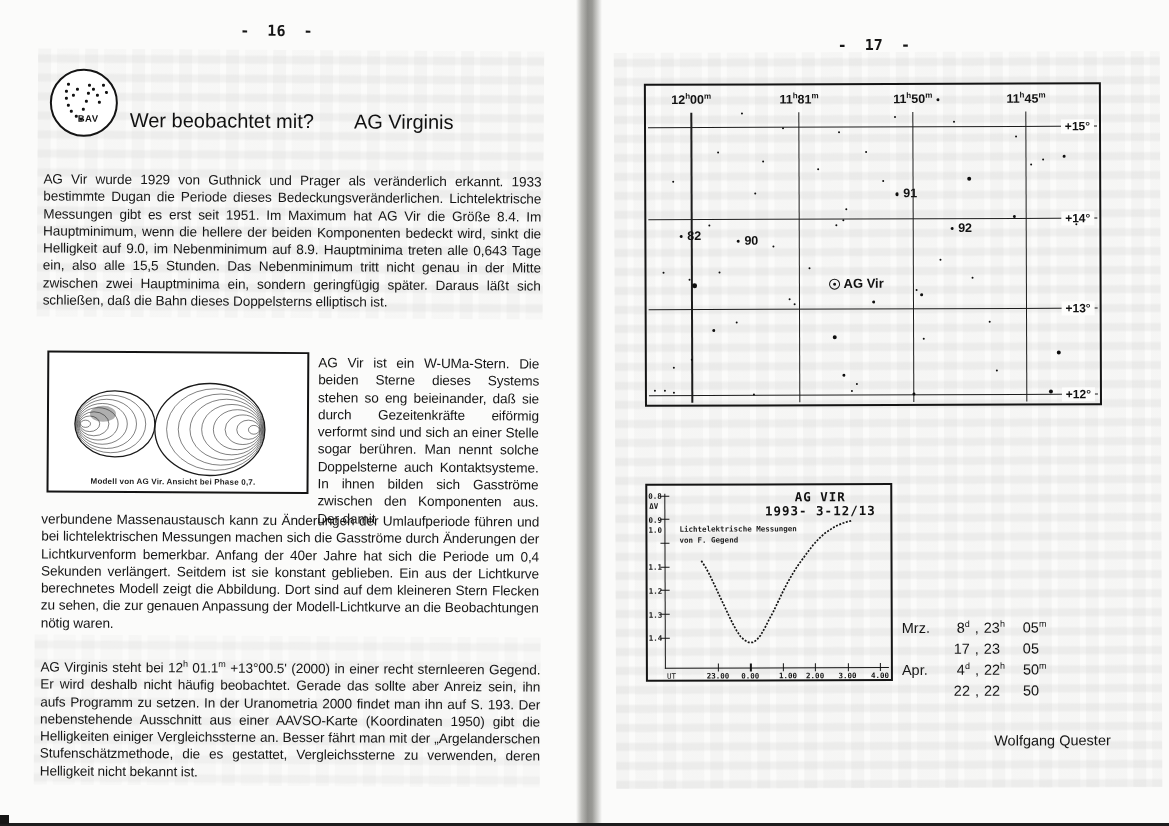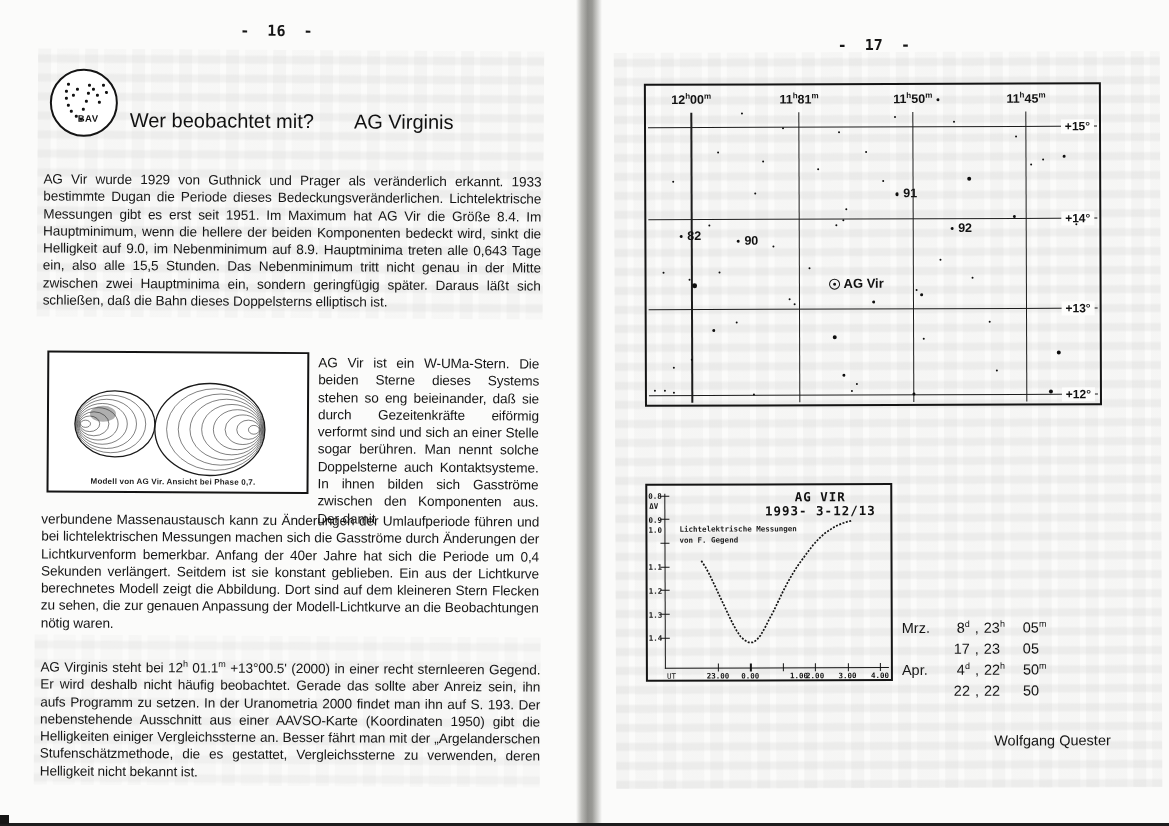--- a/index.html
+++ b/index.html
@@ -277,21 +277,21 @@
       <div class="lc-ylab" style="top: 100.8px;">1.2</div>
       <div class="lc-ytick" style="top: 128px;"></div>
       <div class="lc-ylab" style="top: 124.5px;">1.3</div>
       <div class="lc-ytick" style="top: 151.7px;"></div>
       <div class="lc-ylab" style="top: 148.2px;">1.4</div>
       <div class="lc-xtick" style="left: 70px;"></div>
       <div class="lc-xlab" style="left: 70px;">23.00</div>
       <div class="lc-xtick" style="left: 102.4px;"></div>
       <div class="lc-xlab" style="left: 102.4px;">0.00</div>
       <div class="lc-xtick" style="left: 134.8px;"></div>
-      <div class="lc-xlab" style="left: 151px;">1.00</div>
+      <div class="lc-xlab" style="left: 140px;">1.00</div>
       <div class="lc-xtick" style="left: 167.2px;"></div>
       <div class="lc-xlab" style="left: 167.2px;">2.00</div>
       <div class="lc-xtick" style="left: 199.6px;"></div>
       <div class="lc-xlab" style="left: 199.6px;">3.00</div>
       <div class="lc-xtick" style="left: 232px;"></div>
       <div class="lc-xlab" style="left: 232px;">4.00</div>
       <svg width="243" height="194" viewBox="0 0 243 194">
         <polyline points="53.8,75.2 57.7,81.1 61.6,88.2 65.5,96.5 69.4,104.8 73.2,113.1 77.1,121.4 81.0,129.7 84.9,138.0 88.8,145.1 92.7,151.0 96.6,154.6 100.8,156.9 105.0,156.9 108.9,154.6 112.8,149.8 117.0,142.7 121.2,134.4 125.7,126.1 130.3,116.6 134.8,107.2 139.7,97.7 144.5,89.4 149.7,81.1 154.9,74.0 160.1,66.9 165.6,59.8 171.1,53.8 176.9,48.4 182.8,44.4 188.6,40.8 194.4,38.4 200.2,36.5 204.5,35.6" fill="none" stroke="#141414" stroke-width="1.7" stroke-dasharray="2,1.5"></polyline>
       </svg>
     </div>

